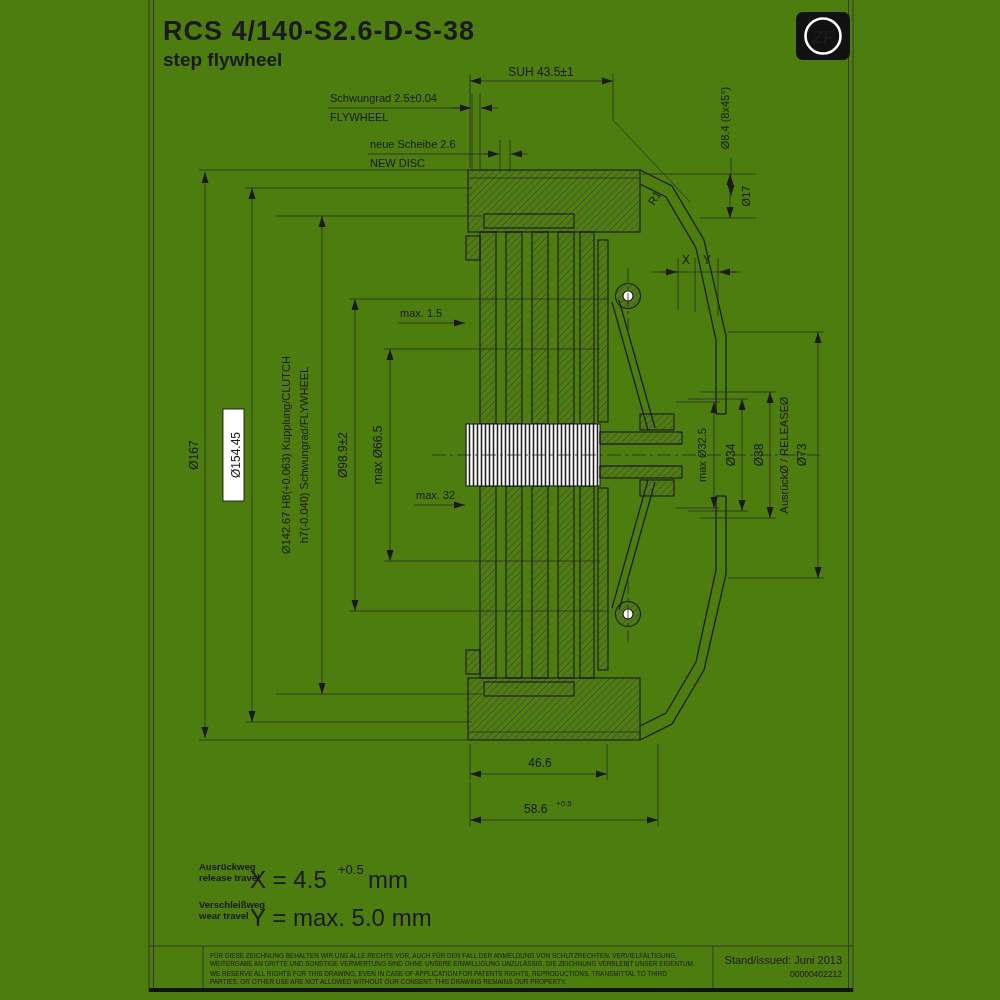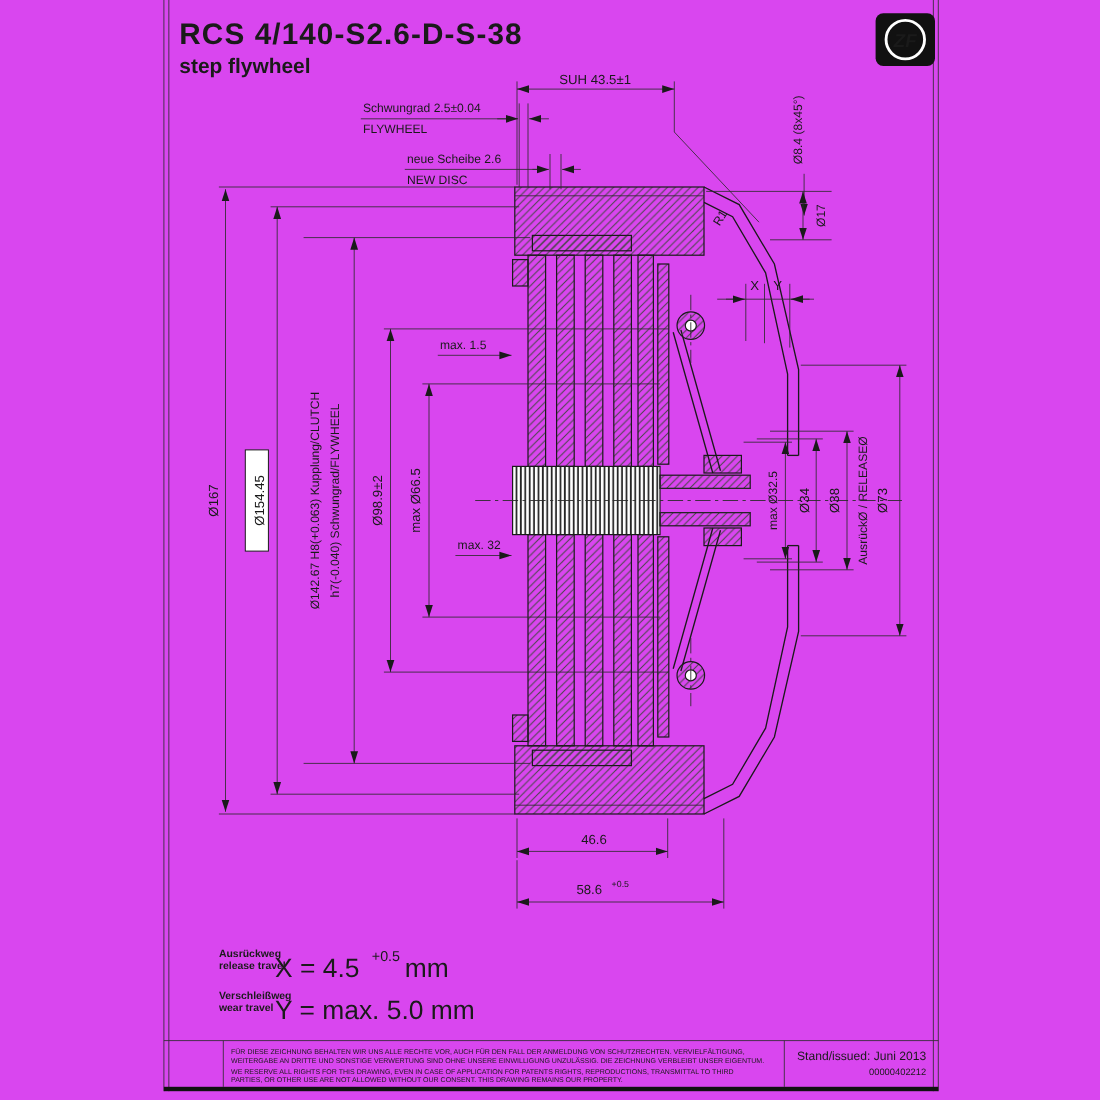--- a/index.html
+++ b/index.html
@@ -1,17 +1,17 @@
 <!DOCTYPE html>
 <html><head>
 <meta charset="utf-8">
 <style>
   html,body{margin:0;padding:0;background:#fff;}
   body{font-family:"Liberation Sans", sans-serif;color:#1a1a1a;}
-  .sheet{position:relative;width:1000px;height:1000px;background:#d946ef;overflow:hidden;}
+  .sheet{position:relative;width:1000px;height:1000px;background:#4d7c0f;overflow:hidden;}
   svg{position:absolute;left:0;top:0;}
   svg text{fill:#1a1a1a;}
   .t-title{font-size:27px;font-weight:bold;letter-spacing:1px;}
   .t-sub{font-size:19px;font-weight:bold;}
   .t-dim{font-size:12px;}
   .t-dim-s{font-size:11px;}
   .t-sup{font-size:8px;}
   .t-formula{font-size:24px;}
   .t-formula-sup{font-size:13px;}
   .t-small-bold{font-size:9.5px;font-weight:bold;}

